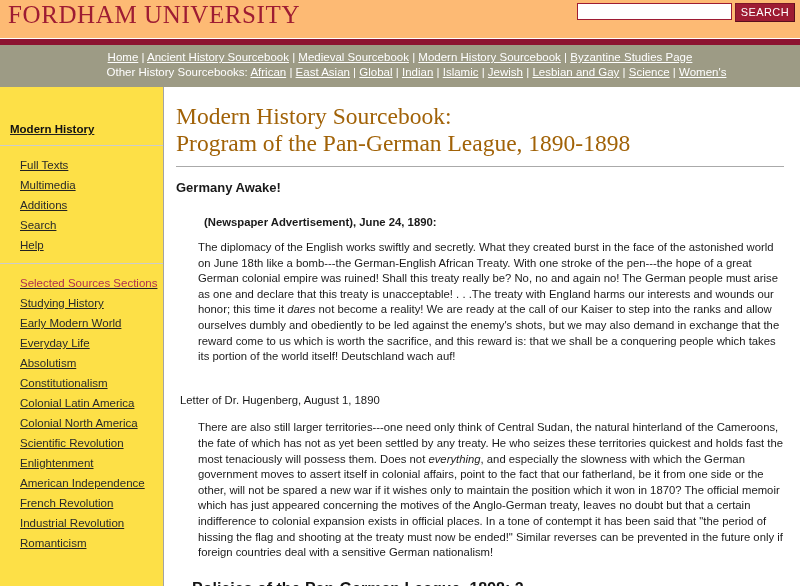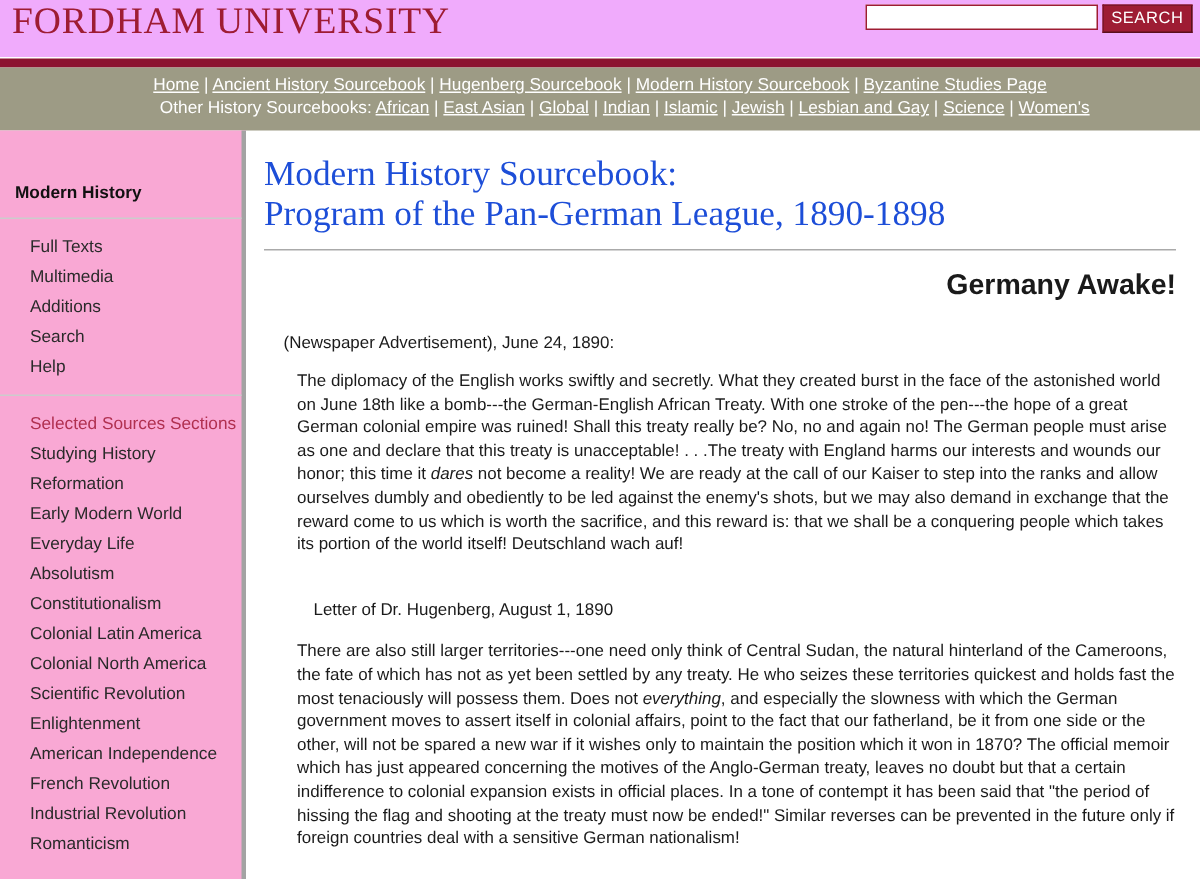--- a/index.html
+++ b/index.html
@@ -13,21 +13,21 @@
     height: 588px;
     overflow: hidden;
     font-family: "Liberation Sans", sans-serif;
     color: #222222;
   }
 
   
   .banner {
     position: relative;
     height: 38px;
-    background: #f0abfc;
+    background: #fdba74;
   }
   .logo {
     position: absolute;
     left: 8px;
     top: 1px;
     font-family: "Liberation Serif", serif;
     font-size: 25px;
     letter-spacing: 0.6px;
     color: #9e1c33;
     white-space: nowrap;
@@ -89,24 +89,25 @@
 
   
   .columns {
     display: flex;
     align-items: stretch;
     height: 499px;
   }
   .sidebar {
     width: 164px;
     min-width: 164px;
-    border-right: 3px solid #a3a3a3;
+    border-right: 1px solid #a3a3a3;
     box-sizing: border-box;
     padding: 0;
-    background: #f9a8d4;
+    background: #fde047;
+    text-decoration: underline;
   }
   .sb-title {
     font-size: 11.5px;
     font-weight: bold;
     color: #111111;
     padding: 36px 0 10px 10px;
   }
   .sb-divider {
     height: 1px;
     background: #cccccc;
@@ -127,53 +128,53 @@
   .content {
     flex: 1;
     padding: 0 16px 0 12px;
     box-sizing: border-box;
     overflow: hidden;
   }
   h1.doc-title {
     font-family: "Liberation Serif", serif;
     font-size: 23.5px;
     font-weight: normal;
-    color: #1d4ed8;
+    color: #a16207;
     margin: 16px 0 0 0;
     line-height: 27px;
   }
   .title-rule {
     height: 1px;
     background: #aaaaaa;
     margin: 9px 0 0 0;
   }
   h2.section-head {
-    text-align: right;
-    font-size: 19px;
+    text-align: left;
+    font-size: 13px;
     font-weight: bold;
     margin: 13px 0 0 0;
     color: #1a1a1a;
   }
   .src-label {
     font-size: 11.3px;
-    font-weight: normal;
-    margin: 21px 0 0 13px;
+    font-weight: bold;
+    margin: 21px 0 0 28px;
     color: #1a1a1a;
   }
   p.body-text {
     font-size: 11.3px;
     line-height: 15.6px;
     margin: 12px 0 0 22px;
     color: #1a1a1a;
     text-align: left;
   }
   p.plain-label {
     font-size: 11.3px;
     line-height: 15.6px;
-    margin: 28px 0 0 33px;
+    margin: 28px 0 0 4px;
     color: #1a1a1a;
   }
   h3.policies {
     font-size: 16px;
     font-weight: bold;
     margin: 19px 0 0 16px;
     color: #151515;
   }
   em { font-style: italic; }
 </style>
@@ -187,21 +188,21 @@
     <button class="search-btn">SEARCH</button>
   </div>
 </div>
 
 <div class="rule-maroon"></div>
 
 <div class="navbar">
   <div>
     <a href="#">Home</a><span class="sep"> | </span>
     <a href="#">Ancient History Sourcebook</a><span class="sep"> | </span>
-    <a href="#">Hugenberg Sourcebook</a><span class="sep"> | </span>
+    <a href="#">Medieval Sourcebook</a><span class="sep"> | </span>
     <a href="#">Modern History Sourcebook</a><span class="sep"> | </span>
     <a href="#">Byzantine Studies Page</a>
   </div>
   <div>
     <span class="nav-line2-label">Other History Sourcebooks:</span>
     <a href="#">African</a><span class="sep"> | </span>
     <a href="#">East Asian</a><span class="sep"> | </span>
     <a href="#">Global</a><span class="sep"> | </span>
     <a href="#">Indian</a><span class="sep"> | </span>
     <a href="#">Islamic</a><span class="sep"> | </span>
@@ -224,21 +225,20 @@
       <div class="sb-item">Additions</div>
       <div class="sb-item">Search</div>
       <div class="sb-item">Help</div>
     </div>
 
     <div class="sb-divider"></div>
 
     <div class="sb-group">
       <div class="sb-item heading">Selected Sources Sections</div>
       <div class="sb-item">Studying History</div>
-      <div class="sb-item">Reformation</div>
       <div class="sb-item">Early Modern World</div>
       <div class="sb-item">Everyday Life</div>
       <div class="sb-item">Absolutism</div>
       <div class="sb-item">Constitutionalism</div>
       <div class="sb-item">Colonial Latin America</div>
       <div class="sb-item">Colonial North America</div>
       <div class="sb-item">Scientific Revolution</div>
       <div class="sb-item">Enlightenment</div>
       <div class="sb-item">American Independence</div>
       <div class="sb-item">French Revolution</div>

